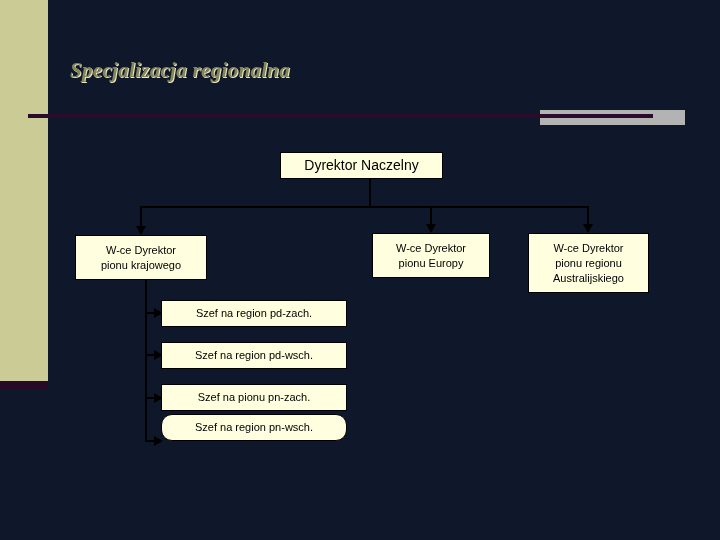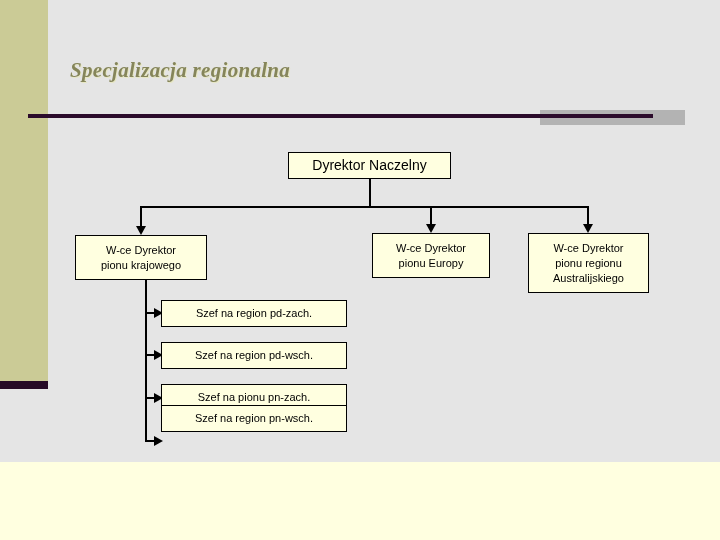--- a/index.html
+++ b/index.html
@@ -9,22 +9,22 @@
   body {
     width: 720px;
     height: 540px;
     background: #ffffe0;
     font-family: "Liberation Sans", sans-serif;
     overflow: hidden;
   }
   #slide {
     position: relative;
     width: 720px;
-    height: 462px;
-    background: #e5e5e5;
+    height: 540px;
+    background: #0f172a;
   }
 
   
   .sidebar-band {
     position: absolute;
     left: 0;
     top: 0;
     width: 48px;
     height: 381px;
     background: #cbcb96;
@@ -85,30 +85,30 @@
     display: flex;
     align-items: center;
     justify-content: center;
     padding: 2px 4px;
   }
   .node .label {
     display: block;
     white-space: pre-line;
   }
 
-  .node-ceo      { left: 288px; top: 152px; width: 163px; height: 27px; font-size: 14px; }
+  .node-ceo      { left: 280px; top: 152px; width: 163px; height: 27px; font-size: 14px; }
   .node-vp1      { left: 75px;  top: 235px; width: 132px; height: 45px; }
   .node-vp2      { left: 372px; top: 233px; width: 118px; height: 45px; }
   .node-vp3      { left: 528px; top: 233px; width: 121px; height: 60px; }
 
   .node-leaf     { left: 161px; width: 186px; height: 27px; }
   .node-leaf1 { top: 300px; }
   .node-leaf2 { top: 342px; }
   .node-leaf3 { top: 384px; }
-  .node-leaf4 { top: 405px; }
+  .node-leaf4 { top: 414px; border-radius: 11px; }
 
   
   .line {
     position: absolute;
     background: #000000;
   }
   .v { width: 2px; }
   .h { height: 2px; }
 
   

